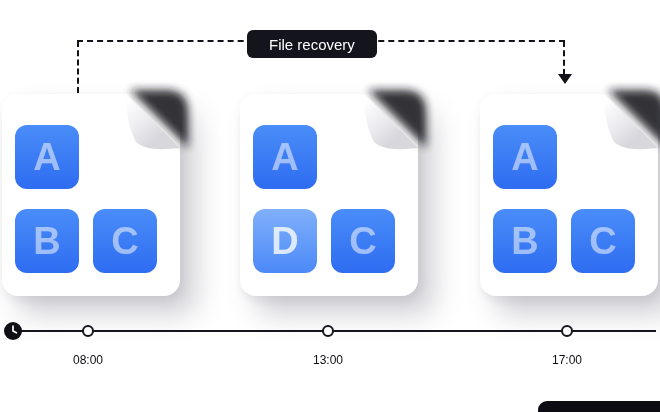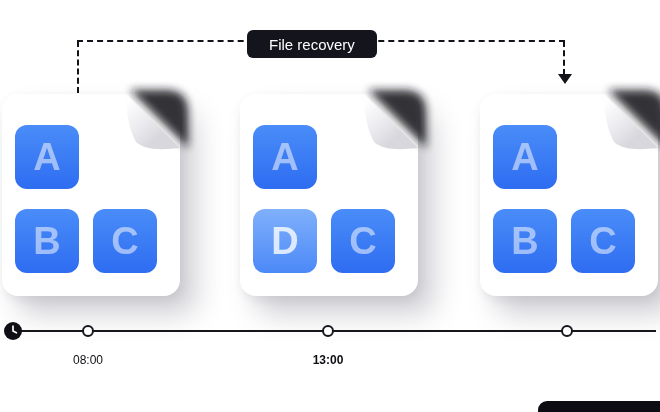--- a/index.html
+++ b/index.html
@@ -47,21 +47,21 @@
   .pos-b{left:13px;top:115px;}
   .pos-c{left:91px;top:115px;}
 
   
   .tl-line{position:absolute;left:14px;top:330px;width:642px;height:2px;background:#15151b;}
   .clock{position:absolute;left:3px;top:321px;width:20px;height:20px;}
   .marker{position:absolute;top:325px;width:12px;height:12px;background:#ffffff;
     border:2.5px solid #15151b;border-radius:50%;box-sizing:border-box;z-index:2;}
   .m1{left:82px;} .m2{left:322px;} .m3{left:561px;}
   .time{position:absolute;top:353px;width:80px;text-align:center;font-size:12px;color:#0e0e14;}
-  .t1{left:48px;} .t2{left:288px;font-weight:bold;} .t3{left:527px;}
+  .t1{left:48px;} .t2{left:288px;} .t3{left:527px;}
 
   .partial{position:absolute;left:538px;top:401px;width:130px;height:11px;
     background:#0c0c12;border-radius:9px 9px 0 0;}
 </style>
 </head>
 <body>
 
 <div class="stage">
 
   <svg class="svg-defs" aria-hidden="true">
@@ -137,16 +137,17 @@
   <div class="tl-line"></div>
   <svg class="clock" viewBox="0 0 20 20">
     <circle cx="10" cy="10" r="9" fill="#0f0f15"></circle>
     <path d="M10 5.2 V10 L13.4 11.8" stroke="#ffffff" stroke-width="1.7" fill="none" stroke-linecap="round" stroke-linejoin="round"></path>
   </svg>
   <div class="marker m1"></div>
   <div class="marker m2"></div>
   <div class="marker m3"></div>
   <div class="time t1">08:00</div>
   <div class="time t2">13:00</div>
+  <div class="time t3">17:00</div>
 
   <div class="partial"></div>
 
 </div>
 
 </body></html>

